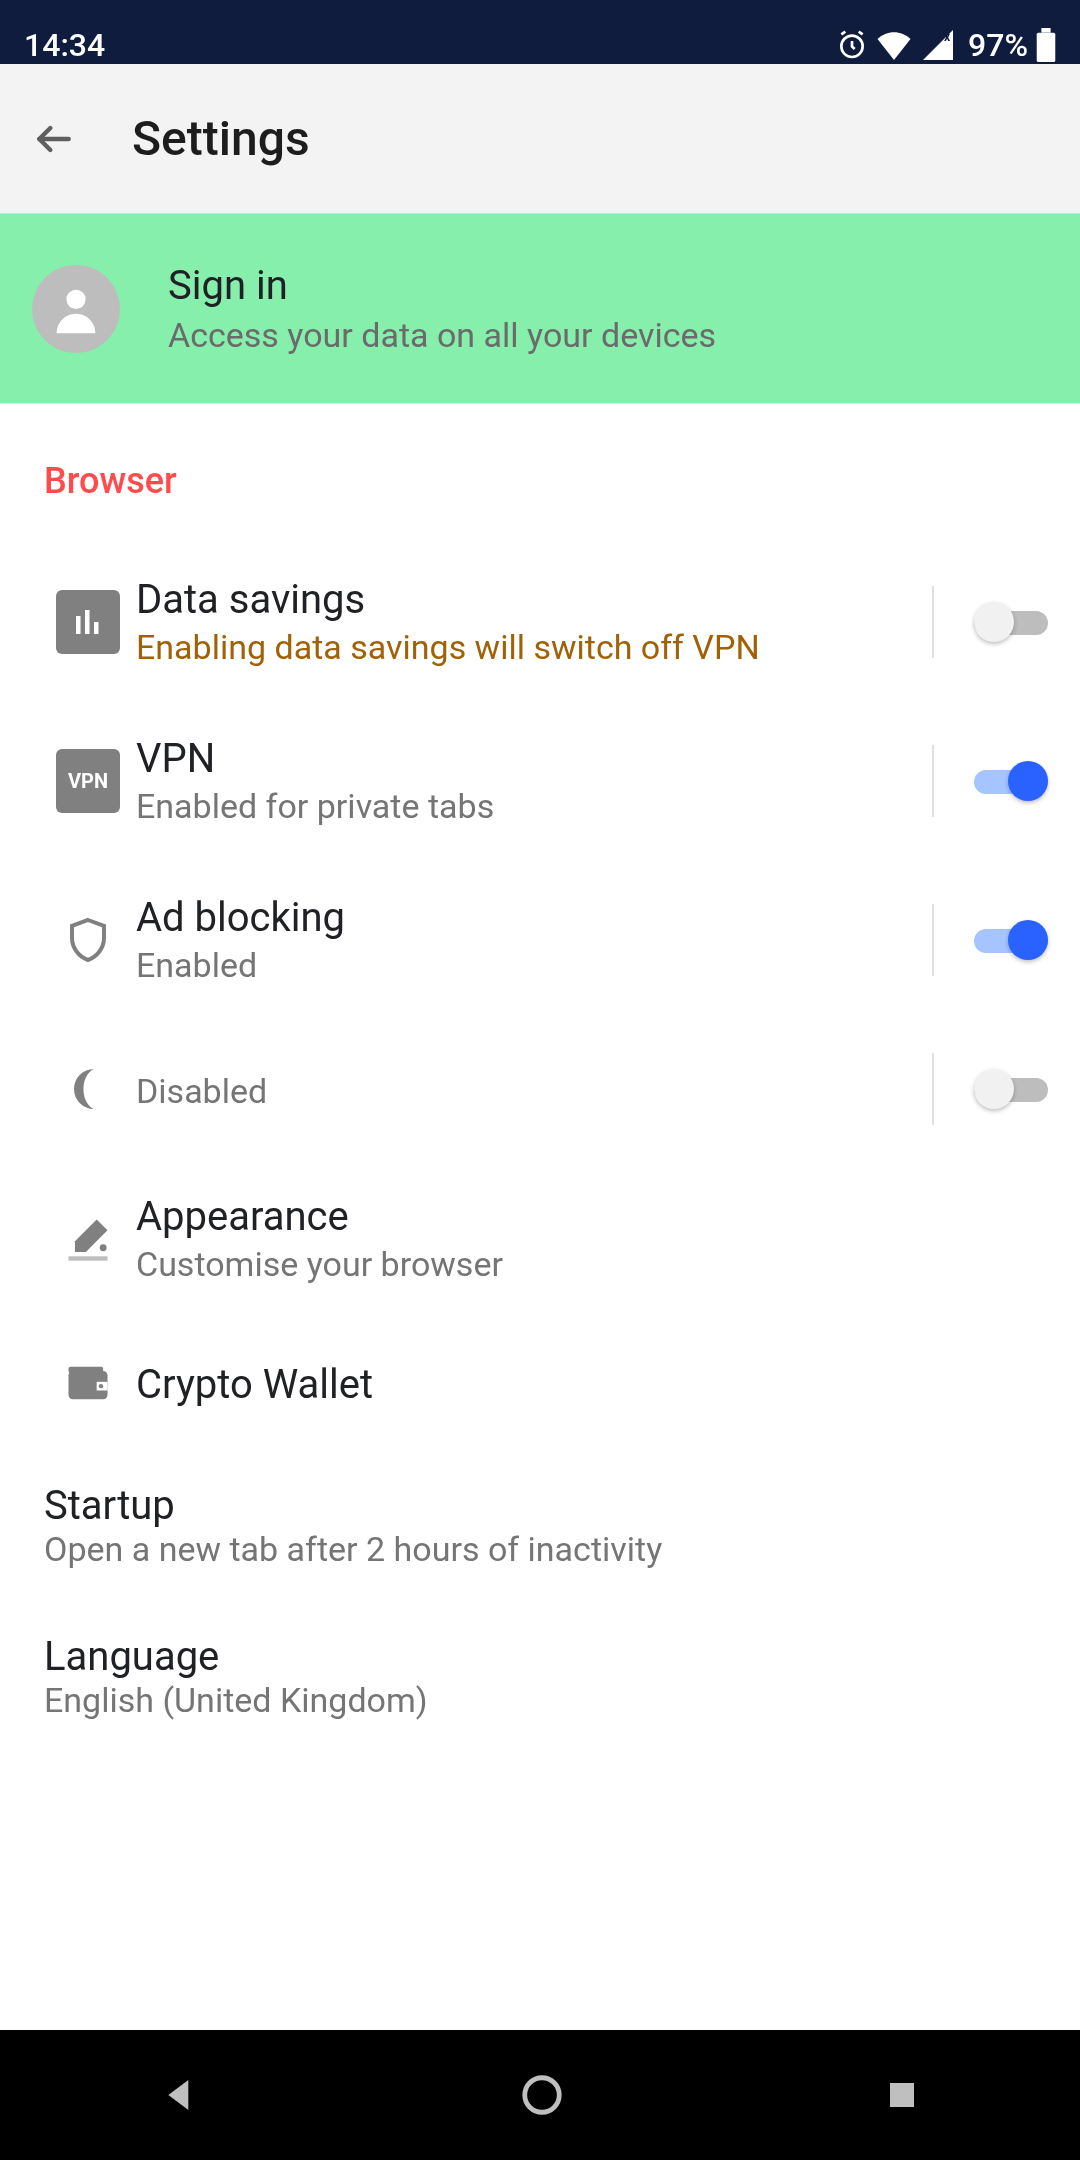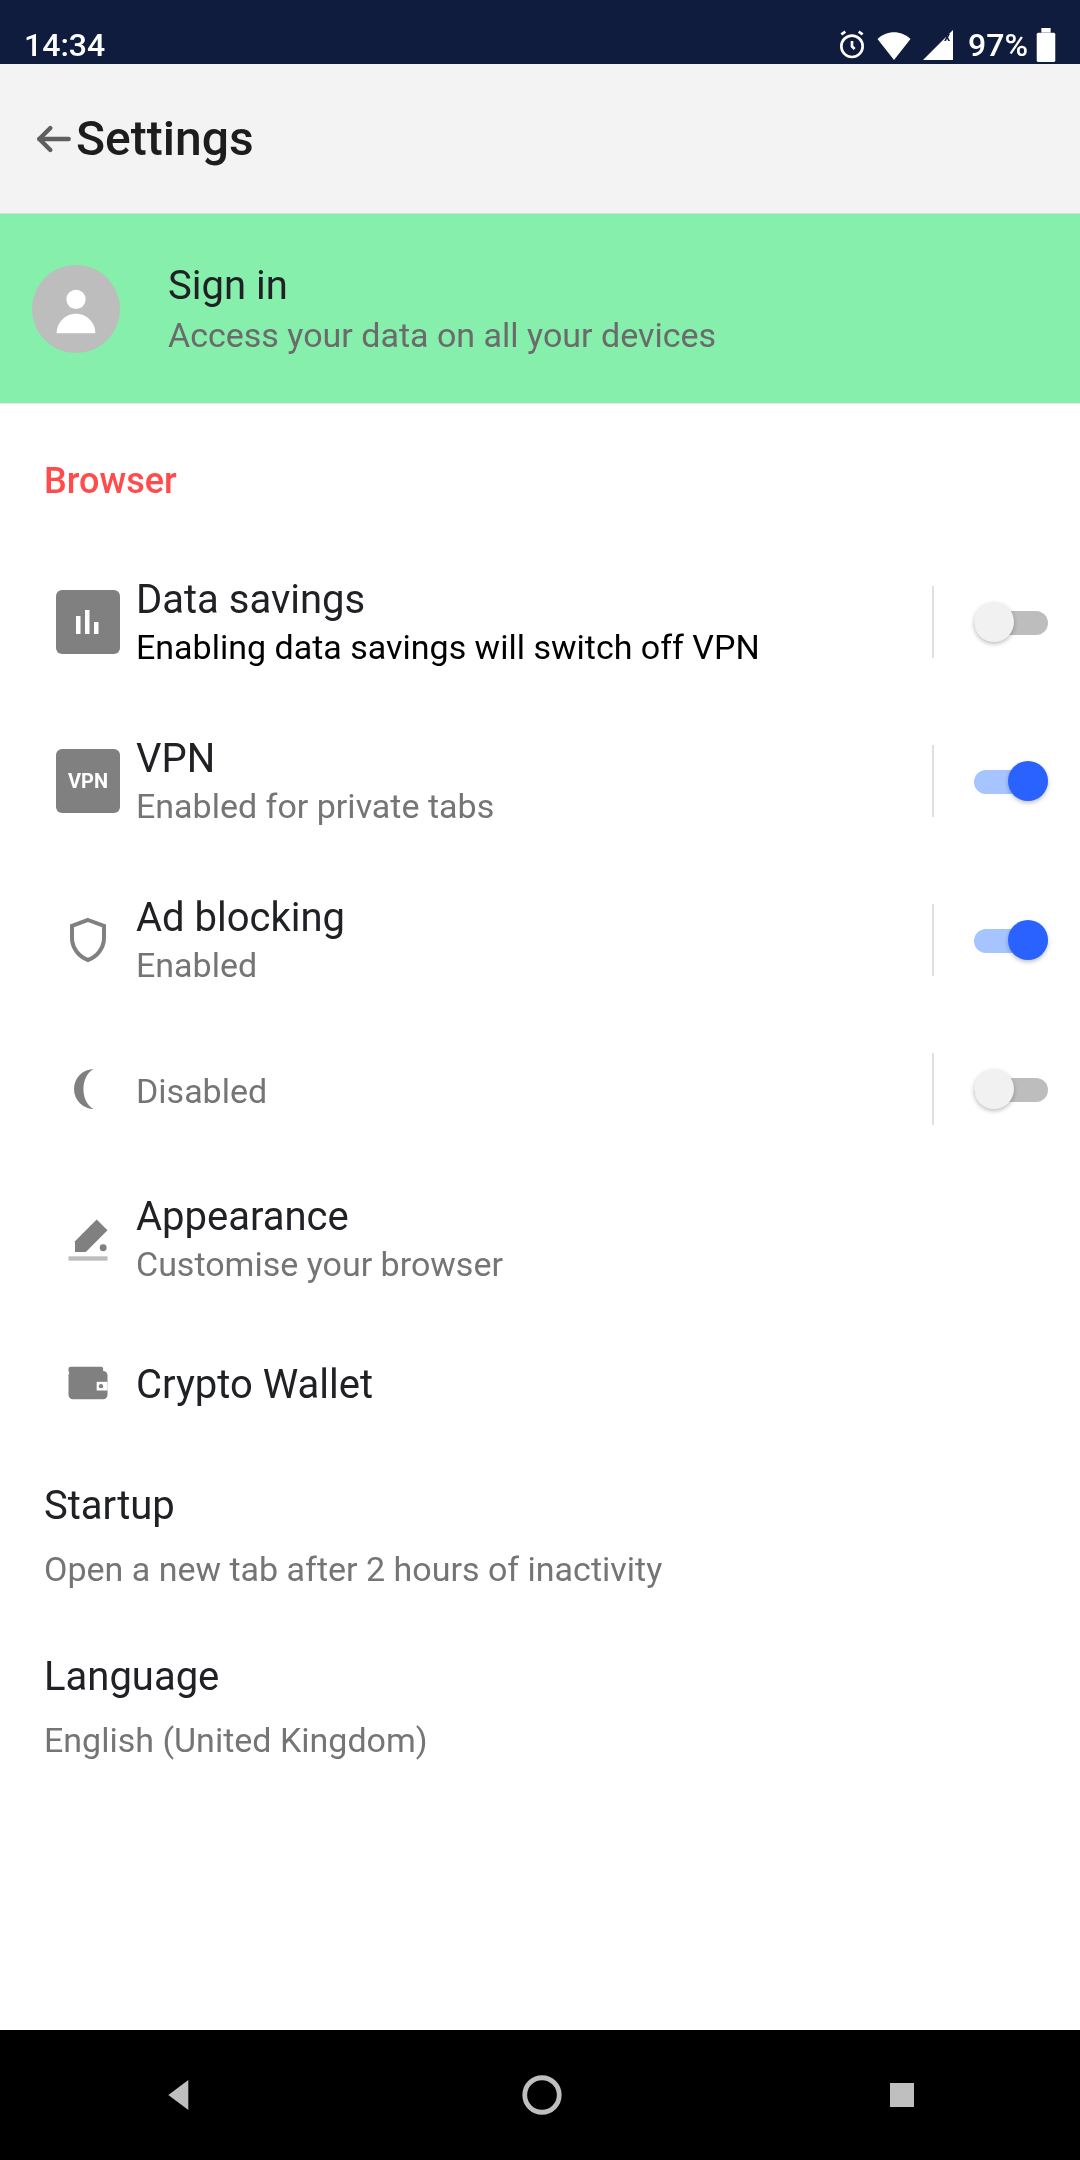--- a/index.html
+++ b/index.html
@@ -20,20 +20,21 @@
   .status-right svg { display: block; }
   .battery-text { margin-left: 4px; }
   
   .app-bar {
     height: 150px;
     background: #f3f3f3;
     display: flex;
     align-items: center;
     padding: 0 32px;
     border-bottom: 1px solid #dcdcdc;
+    gap: 56px;
   }
   .app-title {
     font-size: 48px;
     font-weight: 500;
     color: #1d1d1d;
   }
   
   .account-row {
     background: #86efac;
     padding: 48px 32px;
@@ -70,21 +71,21 @@
     display: flex; align-items: center; justify-content: center;
     flex-shrink: 0;
   }
   .row-icon.boxed {
     background: #808080;
     border-radius: 6px;
   }
   .row-texts { flex: 1; min-width: 0; padding-right: 16px; }
   .row-title { font-size: 40px; color: #202124; }
   .row-sub { font-size: 34px; color: #757575; margin-top: 4px; }
-  .row-sub.warn { color: #000000; }
+  .row-sub.warn { color: #a16207; }
   .row-divider {
     width: 2px;
     height: 72px;
     background: #e0e0e0;
     margin: 0 24px 0 8px;
     flex-shrink: 0;
   }
   
   .toggle {
     position: relative;
@@ -106,21 +107,21 @@
     background: #f1f1f1;
     box-shadow: 0 2px 4px rgba(0,0,0,.25);
   }
   .toggle.on .track { background: #a6c4ff; }
   .toggle.on .thumb { left: auto; right: 0; background: #2962ff; }
   
   .plain-row {
     padding: 32px 44px;
   }
   .plain-row .row-title { font-size: 40px; color: #202124; }
-  .plain-row .row-sub { font-size: 34px; color: #757575; margin-top: 20px; }
+  .plain-row .row-sub { font-size: 34px; color: #757575; margin-top: 0; }
   
   .nav-bar {
     position: absolute;
     bottom: 0; left: 0; right: 0;
     height: 130px;
     background: #000000;
     display: flex;
     align-items: center;
     justify-content: space-around;
   }

